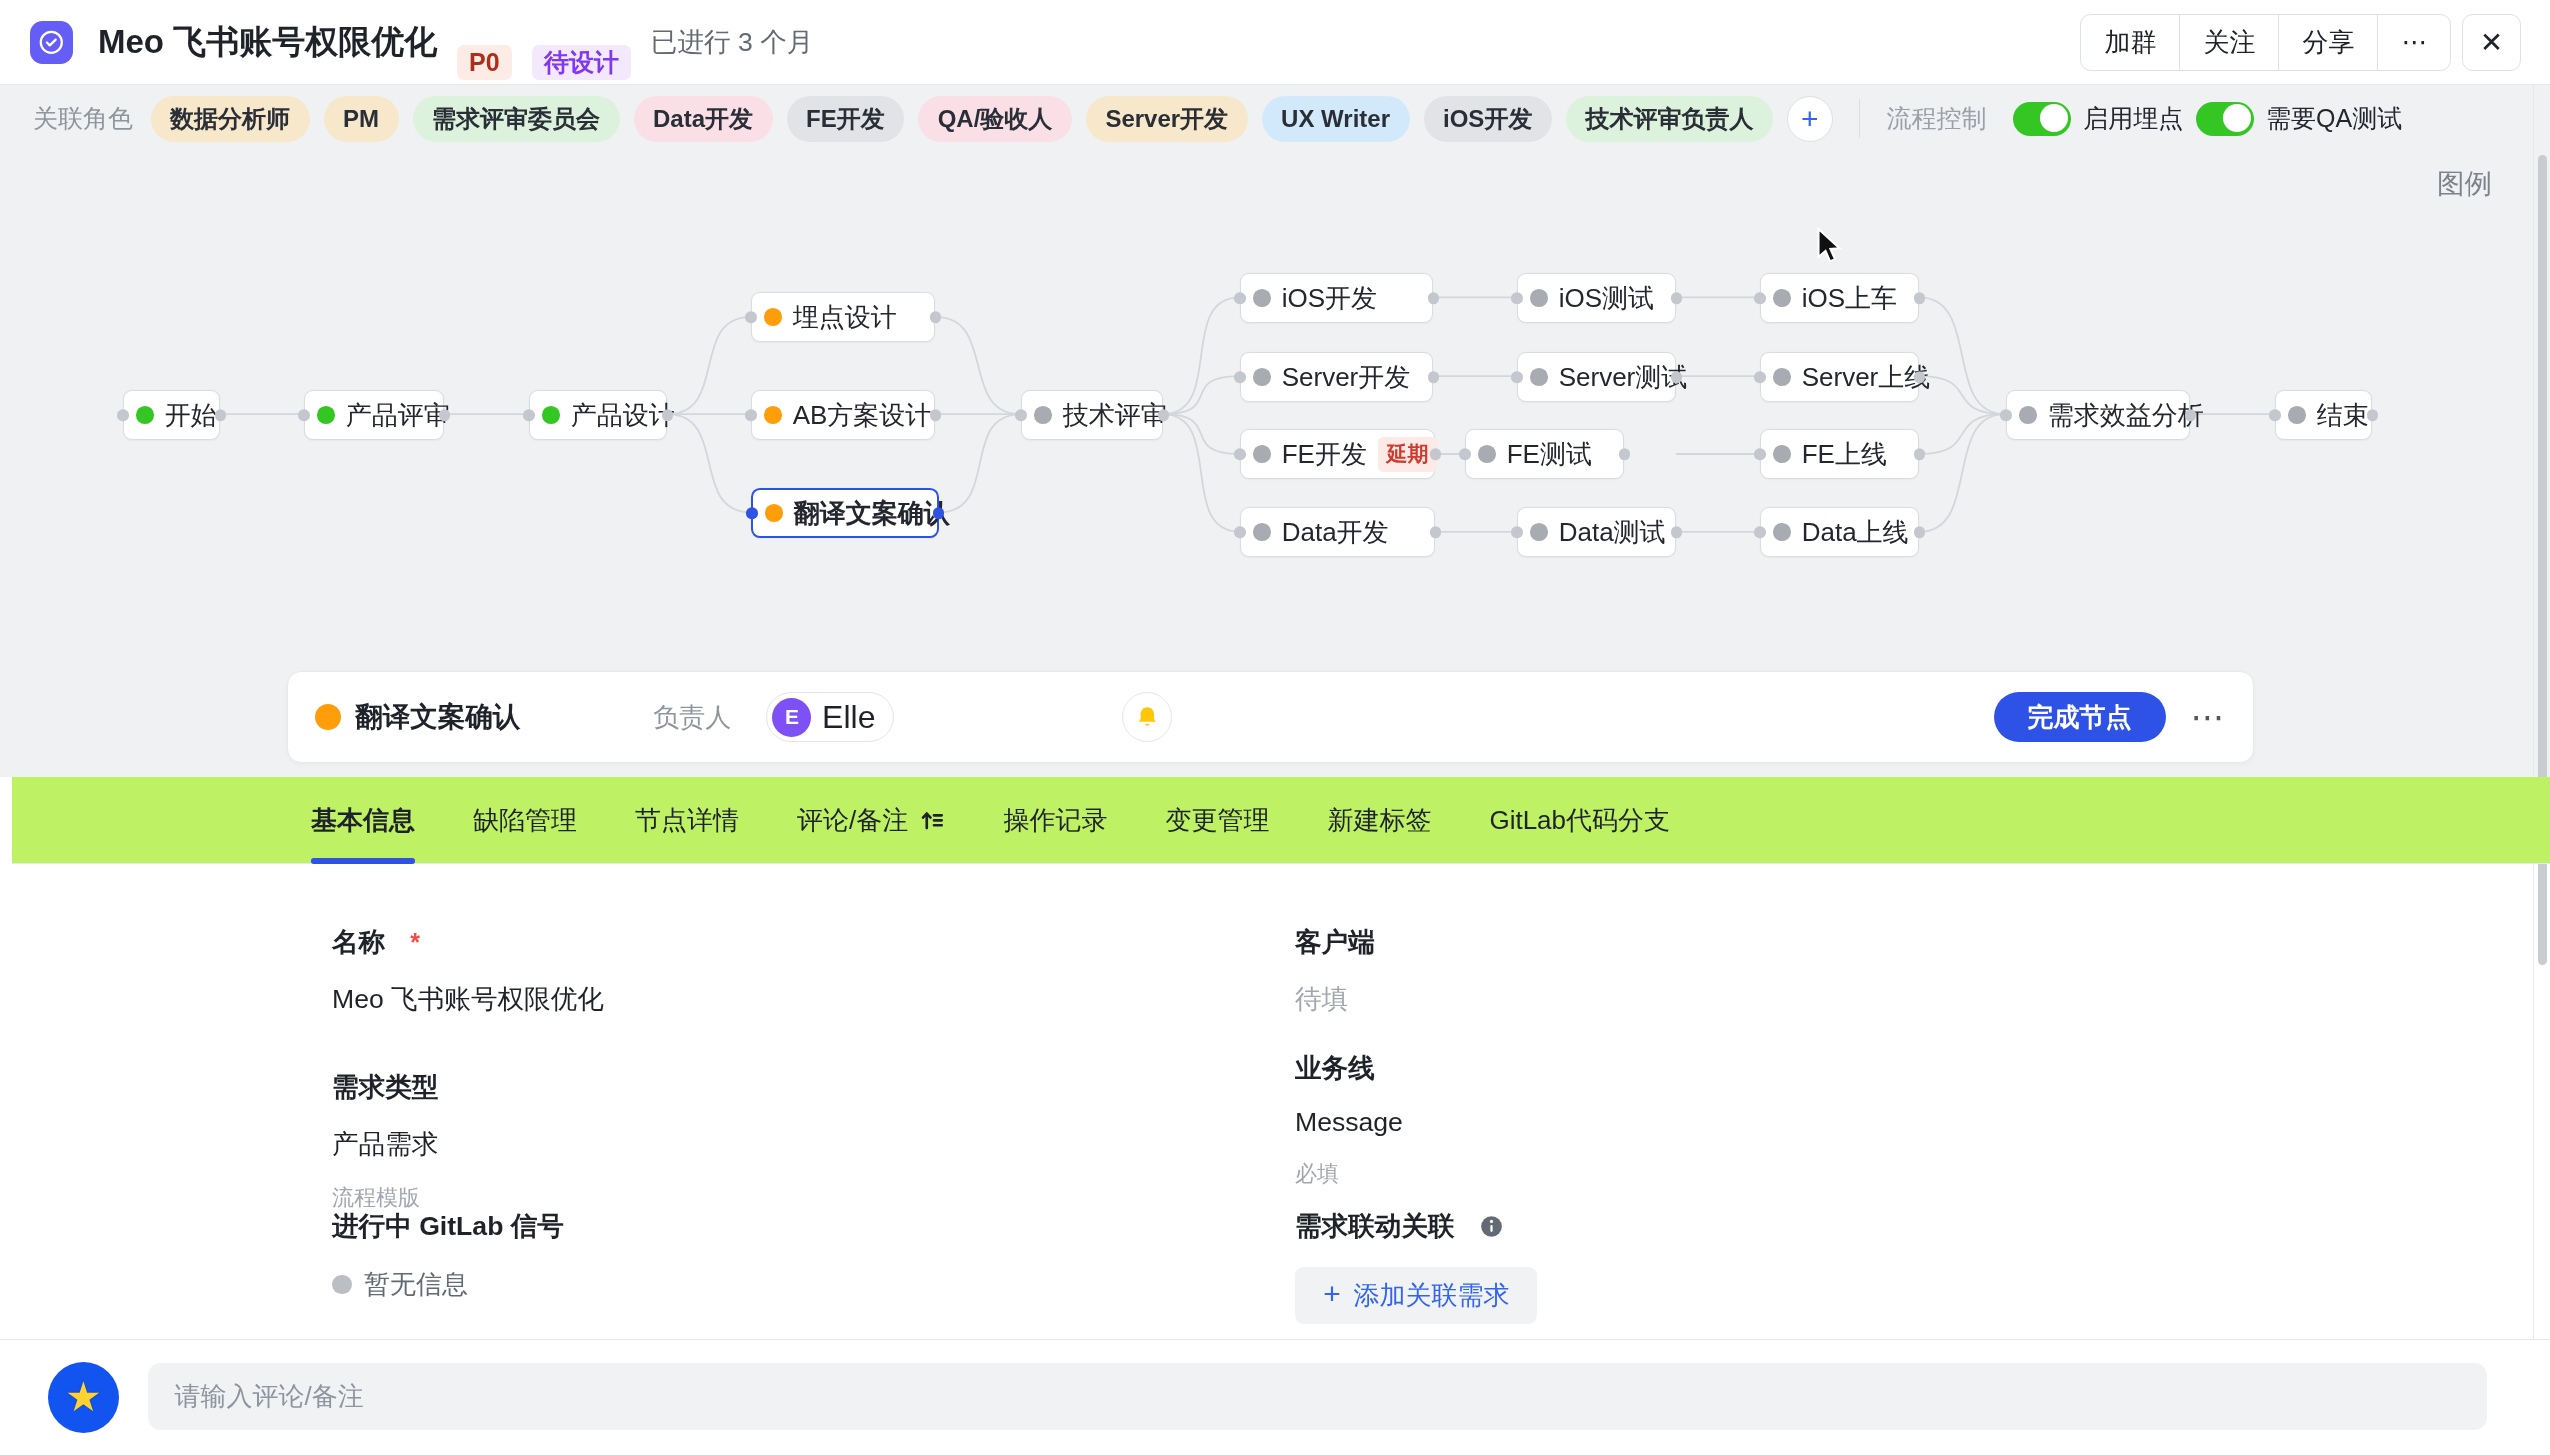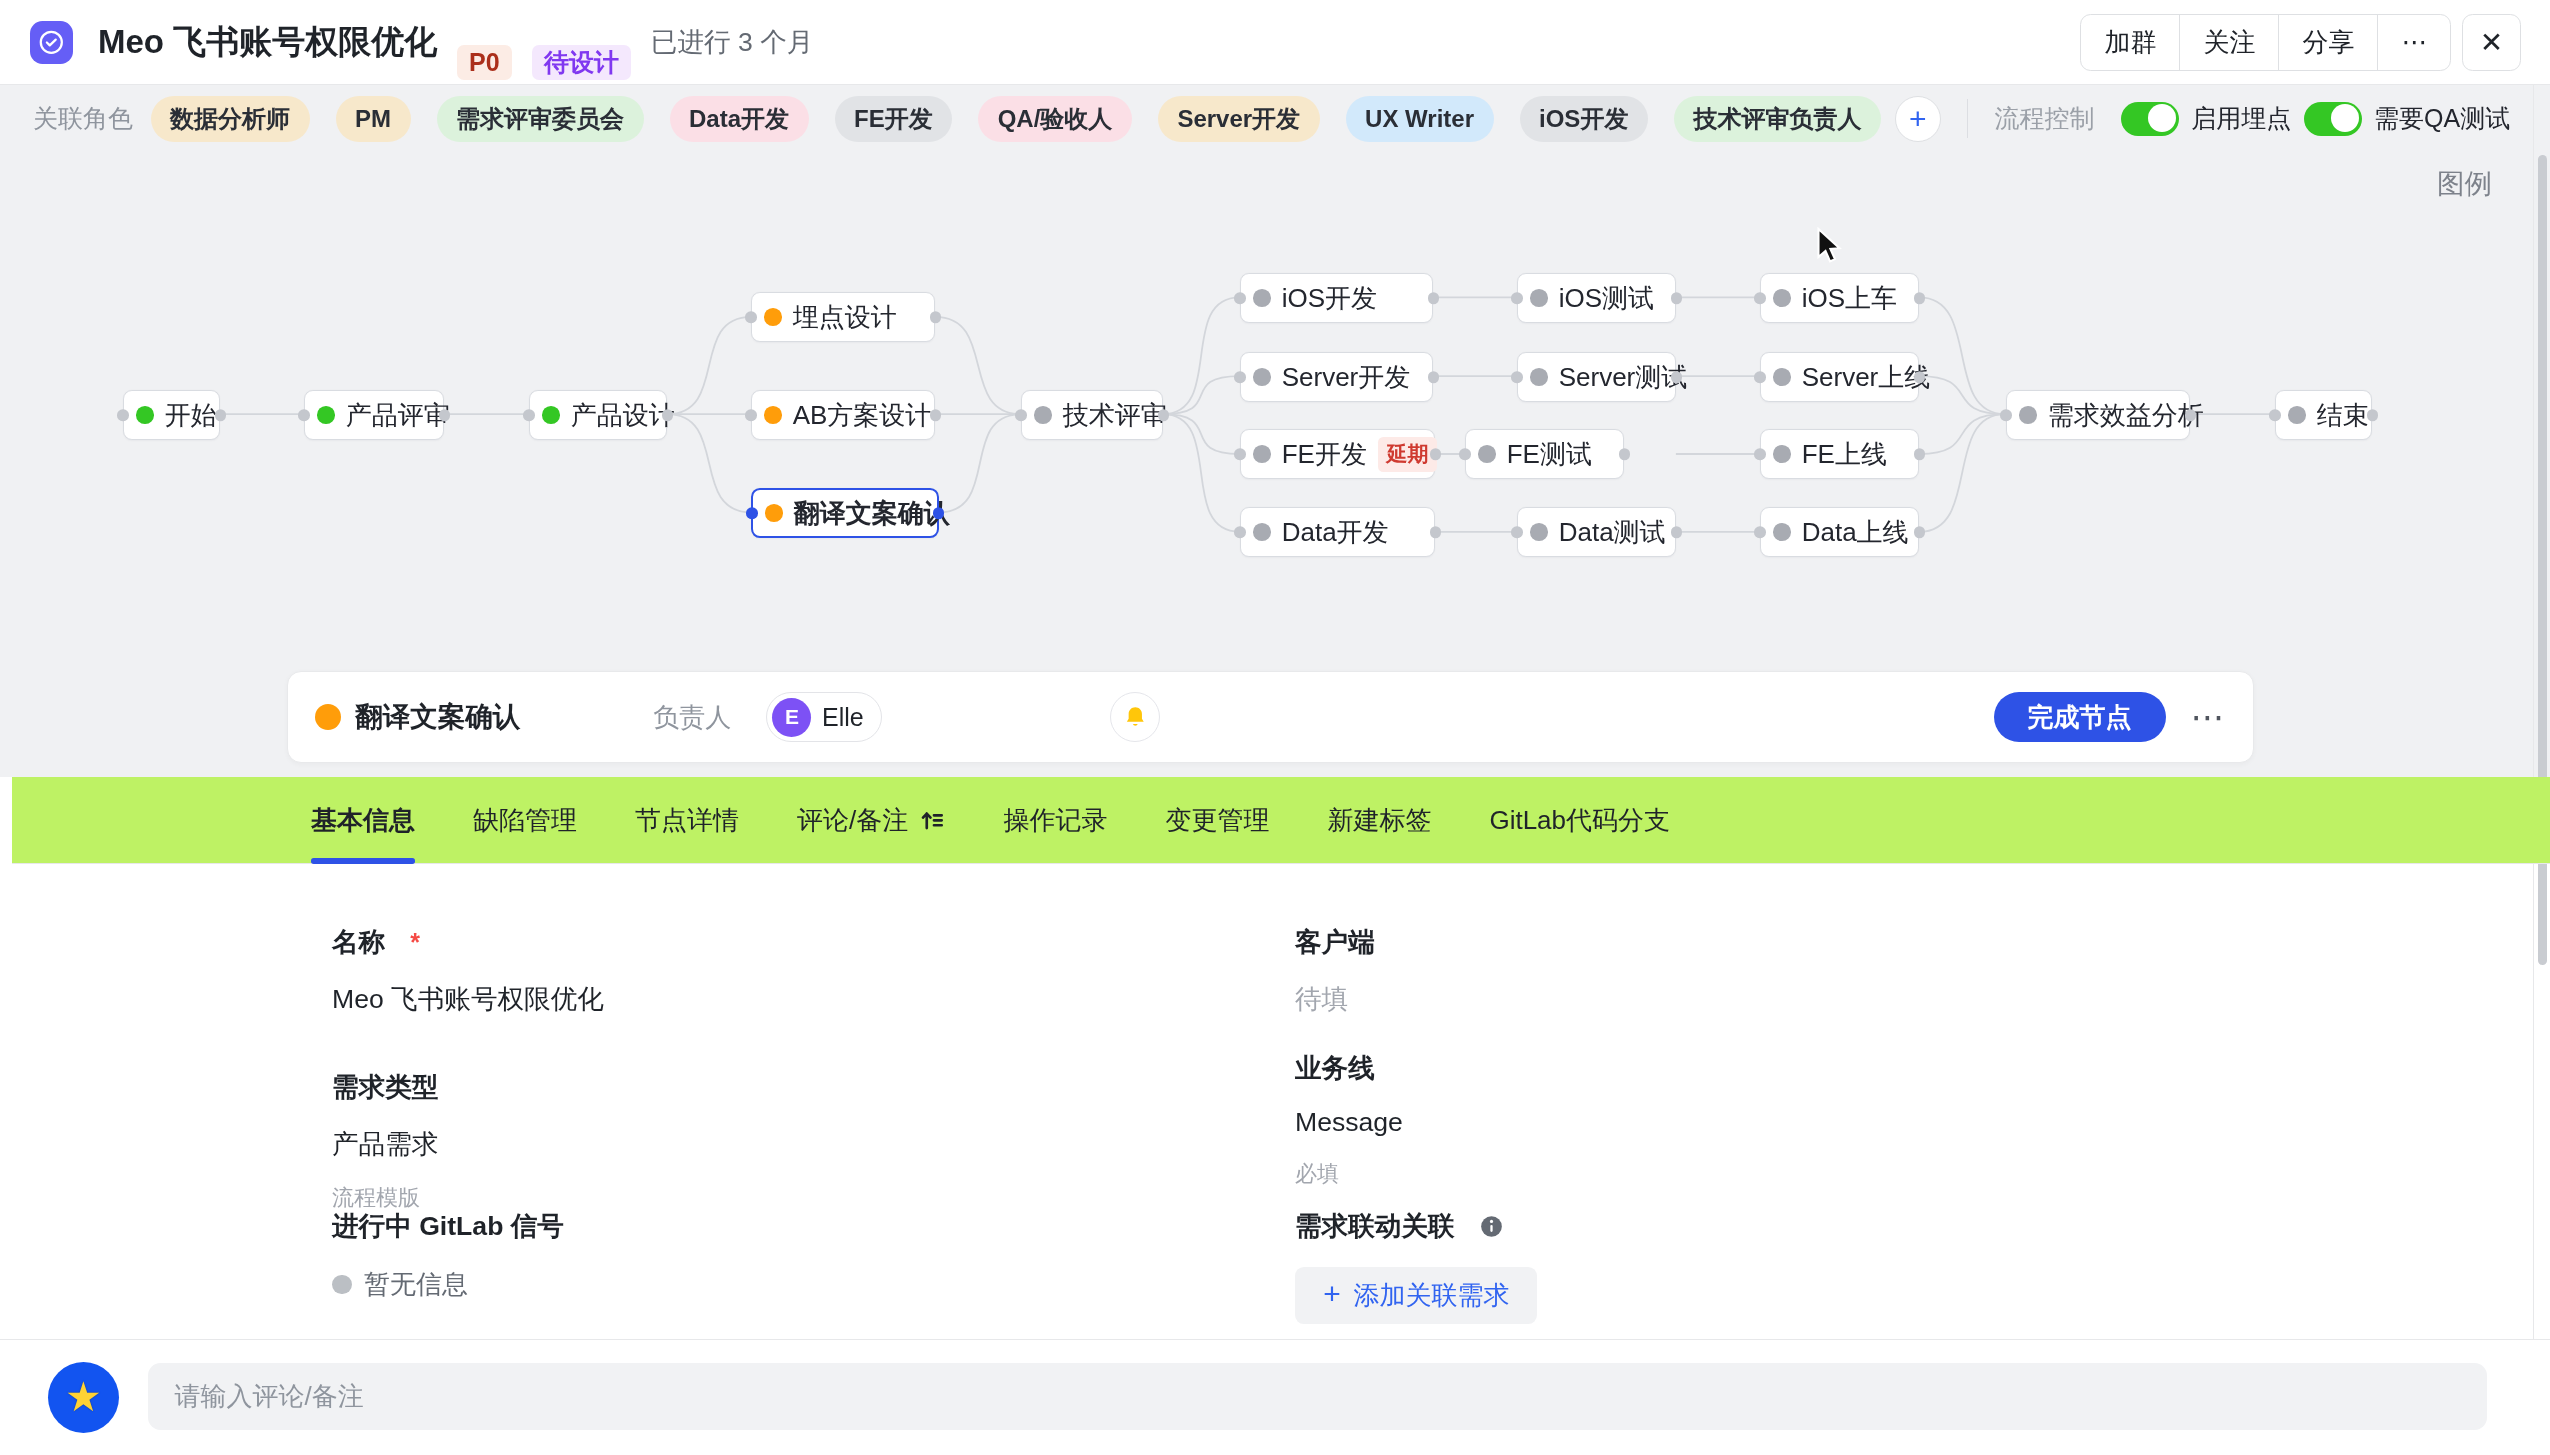--- a/index.html
+++ b/index.html
@@ -63,21 +63,21 @@
   .ncard{position:absolute;left:287px;top:586px;width:1967px;height:92px;background:#fff;
          border:0.9px solid #e8e9eb;border-radius:14px;box-sizing:border-box;display:flex;align-items:center;
          padding:0 26.6px;box-shadow:0 1.8px 5.3px rgba(31,35,41,.03);}
   .ncard .sdot-lg{width:26.6px;height:26.6px;border-radius:50%;flex:0 0 auto;}
   .ncard .ntitle{font-size:27.5px;font-weight:700;margin-left:14px;color:#1f2329;}
   .owner-label{font-size:26px;color:#8f959e;margin-left:133px;}
   .owner-pill{display:flex;align-items:center;margin-left:35px;border:0.9px solid #e3e4e8;border-radius:26.6px;
               background:#fff;padding:4.4px 17.7px 4.4px 5.3px;gap:10.6px;}
   .owner-avatar{width:39px;height:39px;border-radius:50%;background:#7d51f5;color:#fff;font-size:21px;
               display:flex;align-items:center;justify-content:center;font-weight:600;}
-  .owner-name{font-size:25px;color:#1f2329;}
+  .owner-name{font-size:32px;color:#1f2329;}
   .bell-btn{width:48px;height:48px;border-radius:50%;border:0.9px solid #e5e6eb;background:#fff;margin-left:228px;
             display:flex;align-items:center;justify-content:center;}
   .complete-btn{margin-left:auto;height:50px;border-radius:25px;background:#2e52e6;color:#fff;
             font-size:26px;font-weight:600;display:flex;align-items:center;padding:0 34px;}
   .more-btn{margin-left:25px;font-size:34px;color:#50555e;letter-spacing:1.8px;}
 
   
   .vline{position:absolute;left:2533px;top:85px;width:0.9px;height:1371px;background:#e7e8ea;}
   .vthumb{position:absolute;left:2538px;top:155px;width:8.9px;height:810px;border-radius:4.4px;background:#c9ccd1;}
 
@@ -137,21 +137,21 @@
           <span class="hact">分享</span>
           <span class="hact">⋯</span>
         </div>
       <div class="hclose">✕</div>
     </div>
   </div>
 
   <div class="canvas">
     <div class="roles">
       <span class="rlabel">关联角色</span>
-      <span id="tags" style="display:flex;gap:26px;align-items:center;">
+      <span id="tags" style="display:flex;gap:14px;align-items:center;">
           <span class="rtag" style="background: rgb(247, 232, 203);">数据分析师</span>
           <span class="rtag" style="background: rgb(247, 232, 203);">PM</span>
           <span class="rtag" style="background: rgb(220, 242, 220);">需求评审委员会</span>
           <span class="rtag" style="background: rgb(251, 223, 230);">Data开发</span>
           <span class="rtag" style="background: rgb(225, 227, 230);">FE开发</span>
           <span class="rtag" style="background: rgb(251, 223, 230);">QA/验收人</span>
           <span class="rtag" style="background: rgb(247, 232, 203);">Server开发</span>
           <span class="rtag" style="background: rgb(210, 233, 251);">UX Writer</span>
           <span class="rtag" style="background: rgb(225, 227, 230);">iOS开发</span>
           <span class="rtag" style="background: rgb(220, 242, 220);">技术评审负责人</span>

